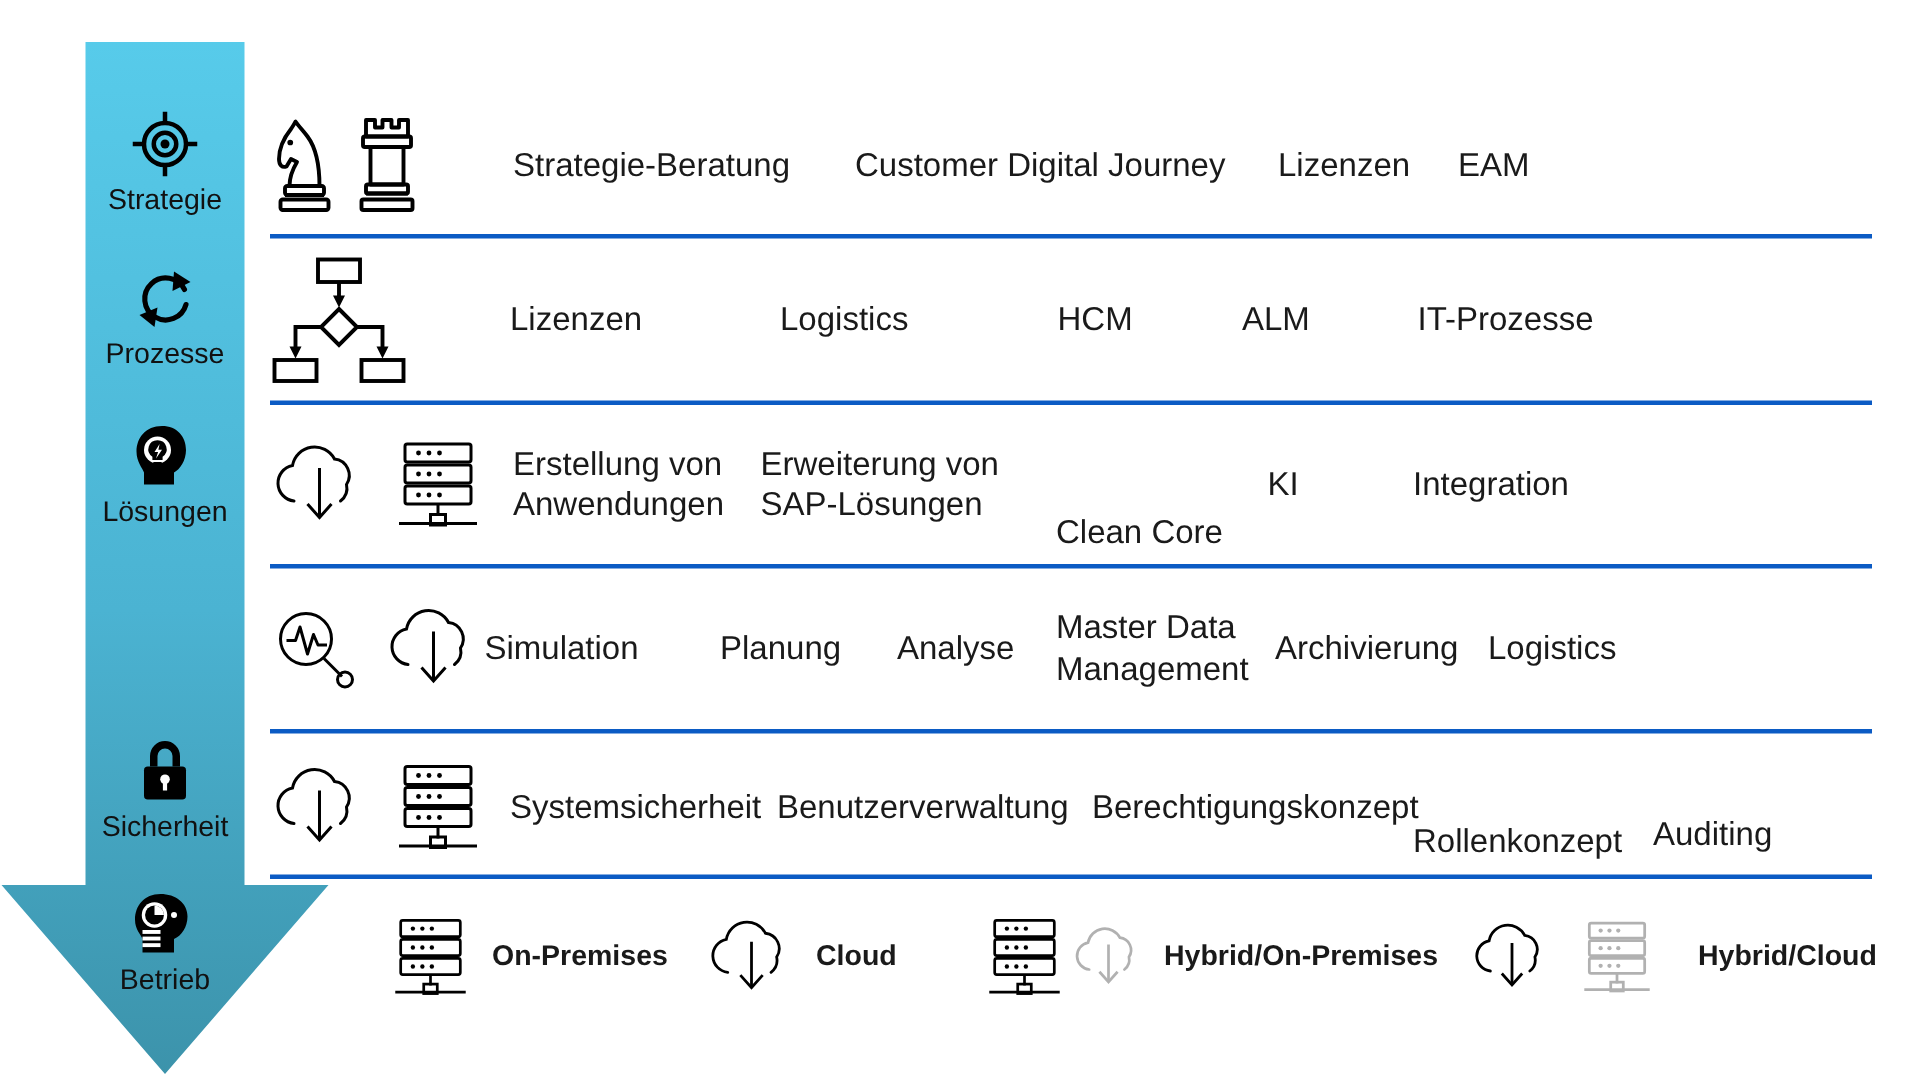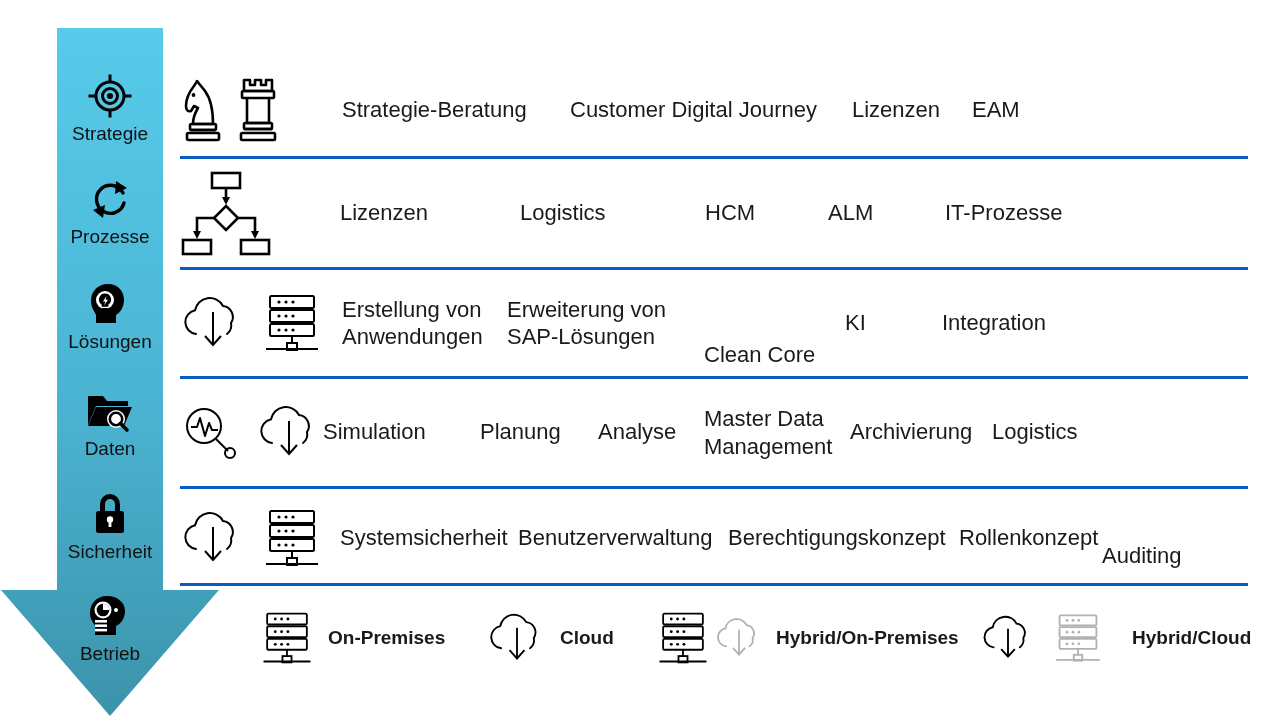--- a/index.html
+++ b/index.html
@@ -101,32 +101,20 @@
             <path d="M21,3 C10,3 4,11 4,20 C4,27 8,31 9,34 L9,42 L29,42 L29,34 C33,32 37,26 37,19 C37,10 31,3 21,3 Z" fill="#000"></path>
             <circle cx="18" cy="19" r="9" fill="#fff"></circle>
             <path d="M18,12.5 a6,6 0 0 1 3.4,11 l0,2.2 l-6.8,0 l0,-2.2 a6,6 0 0 1 3.4,-11 z" fill="#000"></path>
             <rect x="15.2" y="27" width="5.6" height="1.7" fill="#000"></rect>
             <polygon points="19.4,15 16,20.4 18.4,20.4 17,24.6 21,18.8 18.6,18.8" fill="#fff"></polygon>
           </svg>
         </span>
         <span class="arrow-label">Lösungen</span>
       </div>
 
-      <div class="arrow-item" style="top:357px;">
-        <span class="arrow-ico">
-          <svg width="48" height="44" viewBox="0 0 48 44">
-            <path d="M2,7 L17,7 L21,12 L42,12 L42,17 L10,17 L2,36 Z" fill="#000"></path>
-            <path d="M10,18 L46,18 L38,37 L2,37 Z" fill="#000"></path>
-            <circle cx="30" cy="30" r="9" fill="#fff"></circle>
-            <circle cx="30" cy="30" r="6.2" fill="none" stroke="#000" stroke-width="2.6"></circle>
-            <line x1="34.5" y1="34.5" x2="41" y2="41" stroke="#000" stroke-width="3.6" stroke-linecap="round"></line>
-          </svg>
-        </span>
-        <span class="arrow-label">Daten</span>
-      </div>
 
       <div class="arrow-item" style="top:460px;">
         <span class="arrow-ico">
           <svg width="40" height="46" viewBox="0 0 40 46">
             <path d="M10,20 L10,13 a10,10 0 0 1 20,0 L30,20 L25,20 L25,13 a5,5 0 0 0 -10,0 L15,20 Z" fill="#000"></path>
             <rect x="6" y="20" width="28" height="22" rx="2.5" fill="#000"></rect>
             <circle cx="20" cy="28.5" r="3.2" fill="#fff"></circle>
             <rect x="18.6" y="29" width="2.8" height="7" fill="#fff"></rect>
           </svg>
         </span>
@@ -332,21 +320,21 @@
                 <circle cx="26" cy="38" r="1.6"></circle>
                 <circle cx="33" cy="38" r="1.6"></circle>
             </g>
           </svg>
         </span>
       </div>
       <div class="row-items">
         <span class="item" style="left:160px;">Systemsicherheit</span>
         <span class="item" style="left:338px;">Benutzerverwaltung</span>
         <span class="item" style="left:548px;">Berechtigungskonzept</span>
-        <span class="item" style="left:779px;">Rollenkonzept</span>
+        <span class="item" style="left:762px;margin-top:23px;">Rollenkonzept</span>
         <span class="item" style="left:922px;margin-top:18px;">Auditing</span>
       </div>
     </div>
   </div>
   <div class="divider" style="top:583px;"></div>
 
   <div class="ops-row" style="top:590px;height:95px;">
 
     <div class="ops-item" style="left:78px;">
       <span>
@@ -368,21 +356,21 @@
               <circle cx="33" cy="24" r="1.6"></circle>
             <circle cx="19" cy="38" r="1.6"></circle>
               <circle cx="26" cy="38" r="1.6"></circle>
               <circle cx="33" cy="38" r="1.6"></circle>
           </g>
         </svg>
       </span>
       <span class="ops-label">On-Premises</span>
     </div>
 
-    <div class="ops-item" style="left:306px;">
+    <div class="ops-item" style="left:290px;">
       <span>
         <svg width="62" height="54" viewBox="0 0 66 58">
           <path d="M16,40 a12,12 0 0 1 -1,-23.7 a15,15 0 0 1 28,-4.3 a11,11 0 0 1 8,17 a11,11 0 0 1 -4,11" fill="none" stroke="#000" stroke-width="2" stroke-linecap="round"></path>
           <line x1="33" y1="18" x2="33" y2="50" stroke="#000" stroke-width="2"></line>
           <polyline points="25,42 33,51 41,42" fill="none" stroke="#000" stroke-width="2"></polyline>
         </svg>
       </span>
       <span class="ops-label">Cloud</span>
     </div>
 

